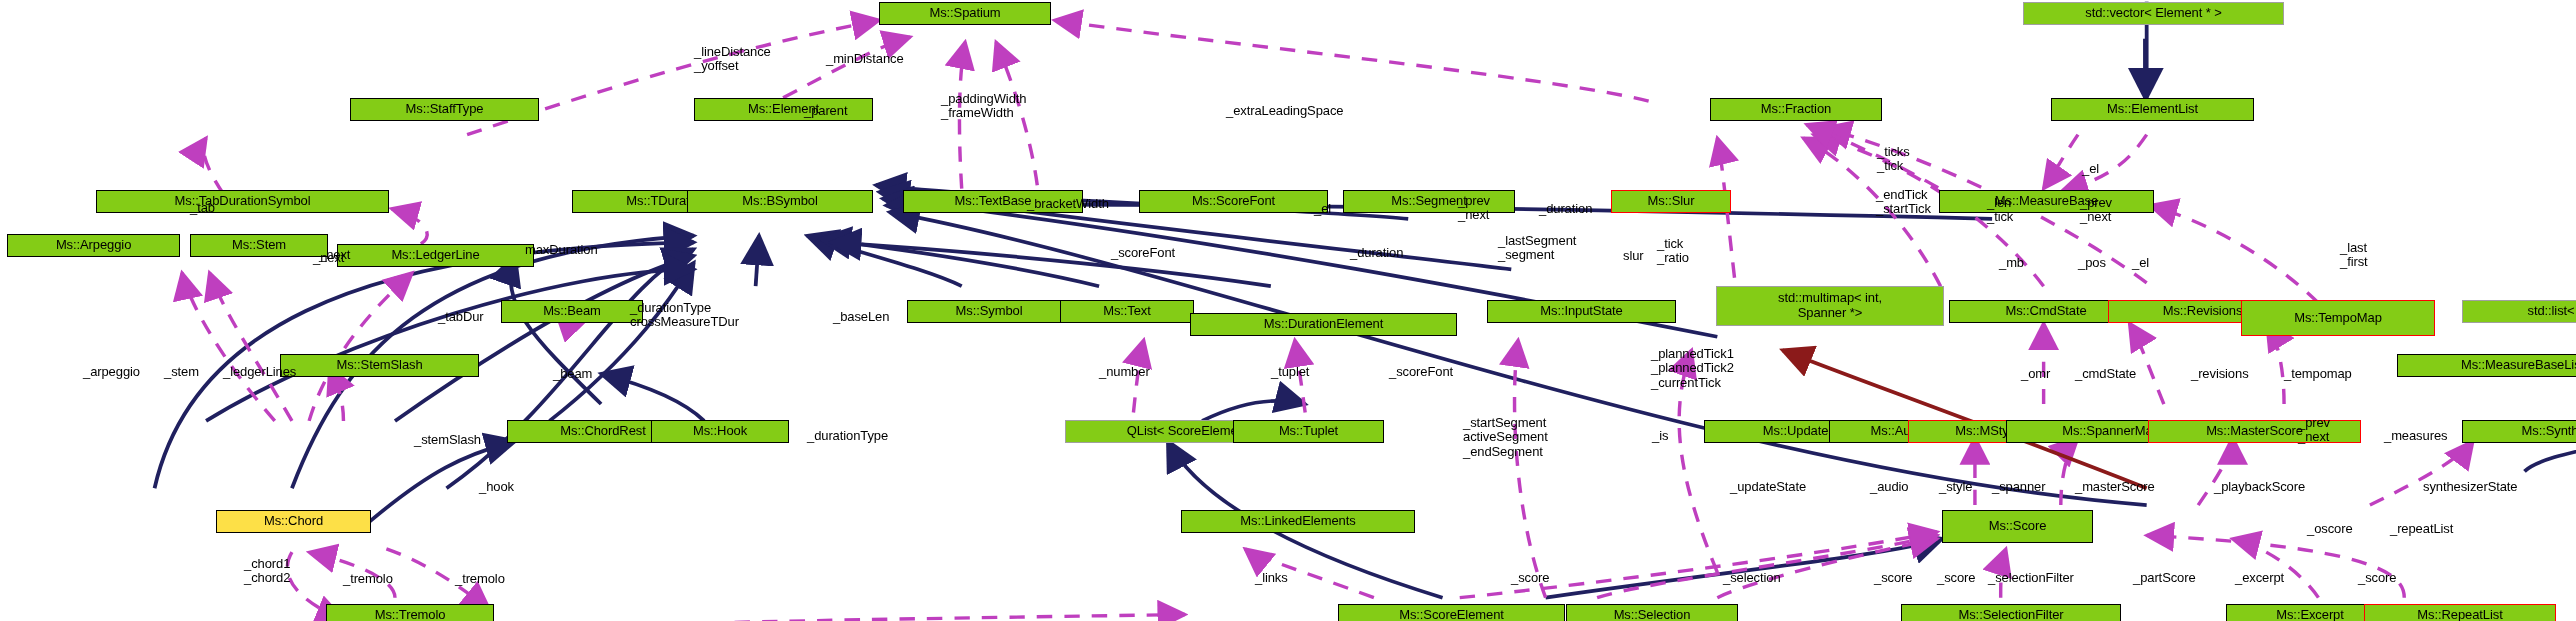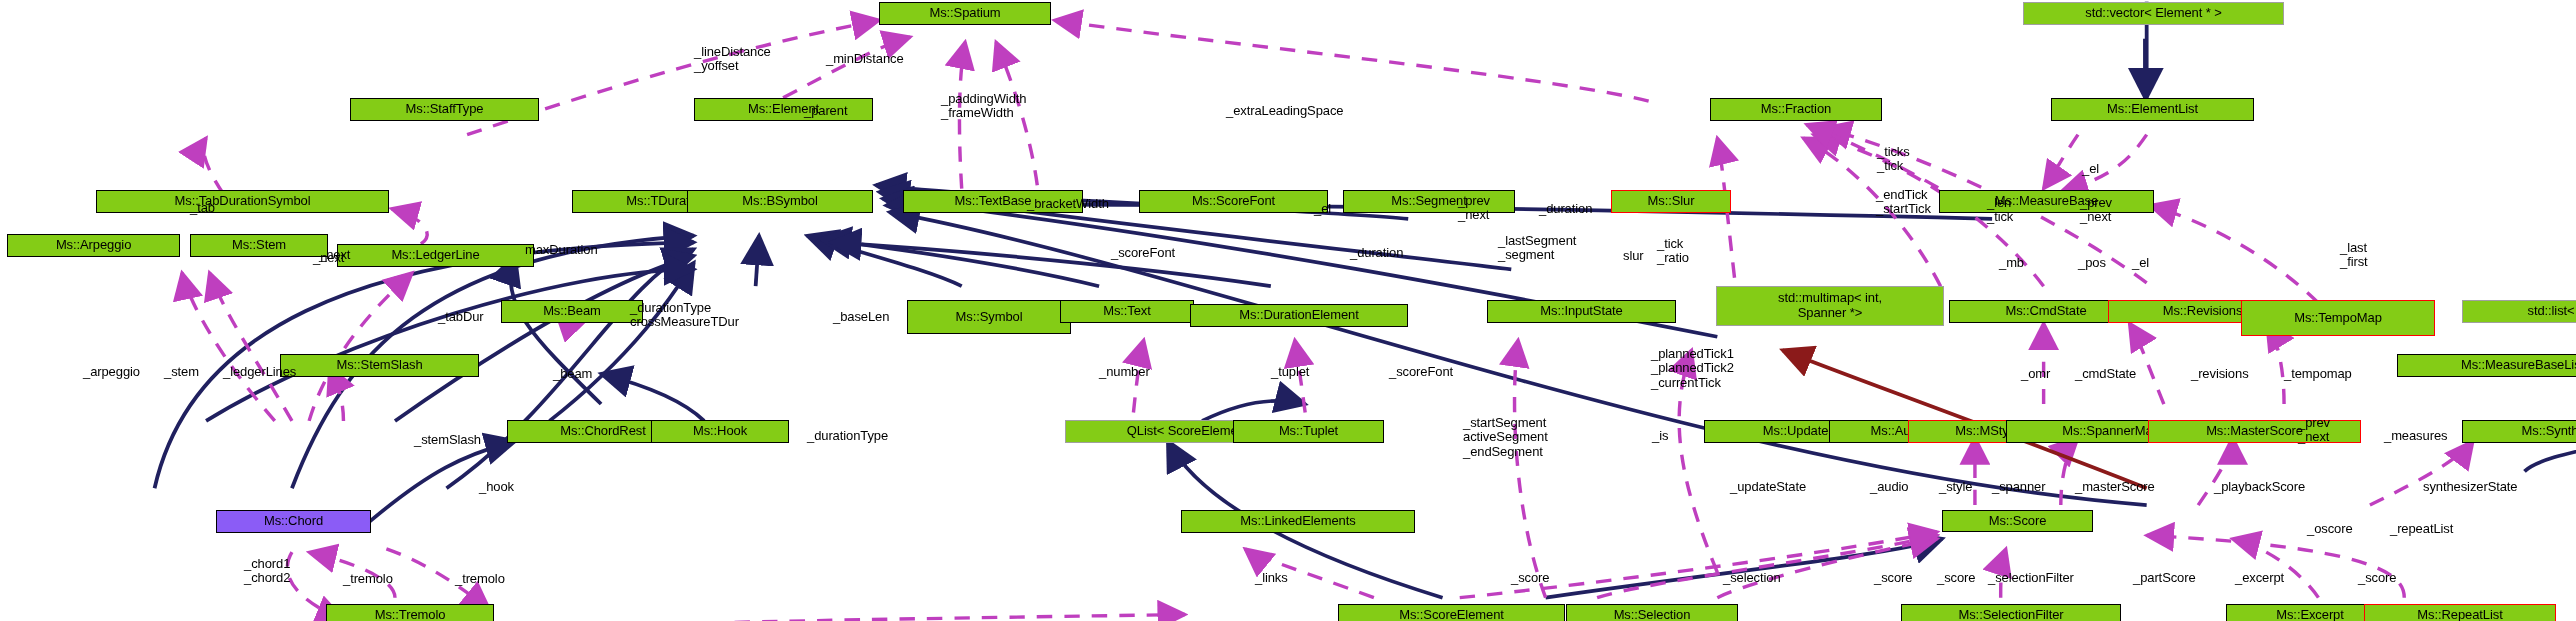--- a/index.html
+++ b/index.html
@@ -35,21 +35,21 @@
     line-height: 1.08;
     text-align: center;
     white-space: pre;
     display: flex;
     align-items: center;
     justify-content: center;
     padding: 0 3.6px;
     letter-spacing: -0.1px;
   }
   .node.hl {
-    background: #8b5cf6;
+    background: #fde047;
     border-color: #000000;
   }
   .node.red {
     border-color: #ff0000;
   }
   .node.grey {
     border-color: #a0a0a0;
   }
   .node.two-line {
     line-height: 1.12;
@@ -166,52 +166,52 @@
       <div class="node" style="left: 190px; top: 234px; width: 138px; height: 23px;">Ms::Stem</div>
       <div class="node" style="left: 337px; top: 234px; width: 197px; height: 23px; margin-top: 10px;">Ms::LedgerLine</div>
       <div class="node" style="left: 96px; top: 190px; width: 293px; height: 23px;">Ms::TabDurationSymbol</div>
       <div class="node" style="left: 350px; top: 98px; width: 189px; height: 23px;">Ms::StaffType</div>
       <div class="node" style="left: 694px; top: 98px; width: 179px; height: 23px;">Ms::Element</div>
       <div class="node" style="left: 879px; top: 1.8px; width: 172px; height: 23px;">Ms::Spatium</div>
       <div class="node" style="left: 280px; top: 354px; width: 199px; height: 23px;">Ms::StemSlash</div>
       <div class="node" style="left: 501px; top: 300px; width: 142px; height: 23px;">Ms::Beam</div>
       <div class="node" style="left: 572px; top: 190px; width: 189px; height: 23px;">Ms::TDuration</div>
       <div class="node" style="left: 687px; top: 190px; width: 186px; height: 23px;">Ms::BSymbol</div>
-      <div class="node" style="left: 907px; top: 300px; width: 164px; height: 34px;">Ms::Symbol</div>
+      <div class="node" style="left: 907px; top: 300px; width: 164px; height: 23px;">Ms::Symbol</div>
       <div class="node" style="left: 1060px; top: 300px; width: 134px; height: 23px;">Ms::Text</div>
       <div class="node" style="left: 903px; top: 190px; width: 180px; height: 23px;">Ms::TextBase</div>
       <div class="node" style="left: 1139px; top: 190px; width: 189px; height: 23px;">Ms::ScoreFont</div>
       <div class="node" style="left: 1343px; top: 190px; width: 172px; height: 23px;">Ms::Segment</div>
       <div class="node" style="left: 1710px; top: 98px; width: 172px; height: 23px;">Ms::Fraction</div>
       <div class="node red" style="left: 1611px; top: 190px; width: 120px; height: 23px;">Ms::Slur</div>
       <div class="node" style="left: 2051px; top: 98px; width: 203px; height: 23px;">Ms::ElementList</div>
       <div class="node grey" style="left: 2023px; top: 1.8px; width: 261px; height: 23px;">std::vector&lt; Element * &gt;</div>
       <div class="node" style="left: 1939px; top: 190px; width: 215px; height: 23px;">Ms::MeasureBase</div>
-      <div class="node" style="left: 1190px; top: 304px; width: 218px; height: 23px;">Ms::DurationElement</div>
+      <div class="node" style="left: 1190px; top: 313px; width: 267px; height: 23px;">Ms::DurationElement</div>
       <div class="node" style="left: 1487px; top: 300px; width: 189px; height: 23px;">Ms::InputState</div>
       <div class="node grey two-line" style="left: 1716px; top: 286px; width: 228px; height: 40px;">std::multimap&lt; int,
 Spanner *&gt;</div>
       <div class="node" style="left: 1972px; top: 300px; width: 134px; height: 23px;">Ms::Omr</div>
       <div class="node" style="left: 1949px; top: 300px; width: 194px; height: 23px;">Ms::CmdState</div>
       <div class="node red" style="left: 2108px; top: 300px; width: 189px; height: 23px;">Ms::Revisions</div>
       <div class="node red" style="left: 2241px; top: 300px; width: 194px; height: 36px;">Ms::TempoMap</div>
       <div class="node grey" style="left: 2462px; top: 300px; width: 295px; height: 23px;">std::list&lt; SynthesizerGroup &gt;</div>
       <div class="node" style="left: 2397px; top: 354px; width: 251px; height: 23px;">Ms::MeasureBaseList</div>
       <div class="node grey" style="left: 1065px; top: 420px; width: 261px; height: 23px;">QList&lt; ScoreElement *&gt;</div>
       <div class="node" style="left: 1233px; top: 420px; width: 151px; height: 23px;">Ms::Tuplet</div>
       <div class="node" style="left: 507px; top: 420px; width: 192px; height: 23px;">Ms::ChordRest</div>
       <div class="node" style="left: 651px; top: 420px; width: 138px; height: 23px;">Ms::Hook</div>
       <div class="node" style="left: 1704px; top: 420px; width: 213px; height: 23px;">Ms::UpdateState</div>
       <div class="node" style="left: 1829px; top: 420px; width: 140px; height: 23px;">Ms::Audio</div>
       <div class="node red" style="left: 1908px; top: 420px; width: 158px; height: 23px;">Ms::MStyle</div>
       <div class="node" style="left: 2006px; top: 420px; width: 210px; height: 23px;">Ms::SpannerMap</div>
       <div class="node red" style="left: 2148px; top: 420px; width: 213px; height: 23px;">Ms::MasterScore</div>
       <div class="node" style="left: 2462px; top: 420px; width: 240px; height: 23px;">Ms::SynthesizerState</div>
       <div class="node" style="left: 1181px; top: 510px; width: 234px; height: 23px;">Ms::LinkedElements</div>
-      <div class="node" style="left: 1942px; top: 510px; width: 151px; height: 22px;">Ms::Score</div>
+      <div class="node" style="left: 1942px; top: 510px; width: 151px; height: 33px;">Ms::Score</div>
       <div class="node hl" style="left: 216px; top: 510px; width: 155px; height: 23px;">Ms::Chord</div>
       <div class="node" style="left: 326px; top: 604px; width: 168px; height: 23px;">Ms::Tremolo</div>
       <div class="node" style="left: 1338px; top: 604px; width: 227px; height: 23px;">Ms::ScoreElement</div>
       <div class="node" style="left: 1566px; top: 604px; width: 172px; height: 23px;">Ms::Selection</div>
       <div class="node" style="left: 1901px; top: 604px; width: 220px; height: 23px;">Ms::SelectionFilter</div>
       <div class="node" style="left: 2226px; top: 604px; width: 168px; height: 23px;">Ms::Excerpt</div>
       <div class="node red" style="left: 2364px; top: 604px; width: 192px; height: 23px;">Ms::RepeatList</div>
     </div>
 
   <div id="label-layer">

